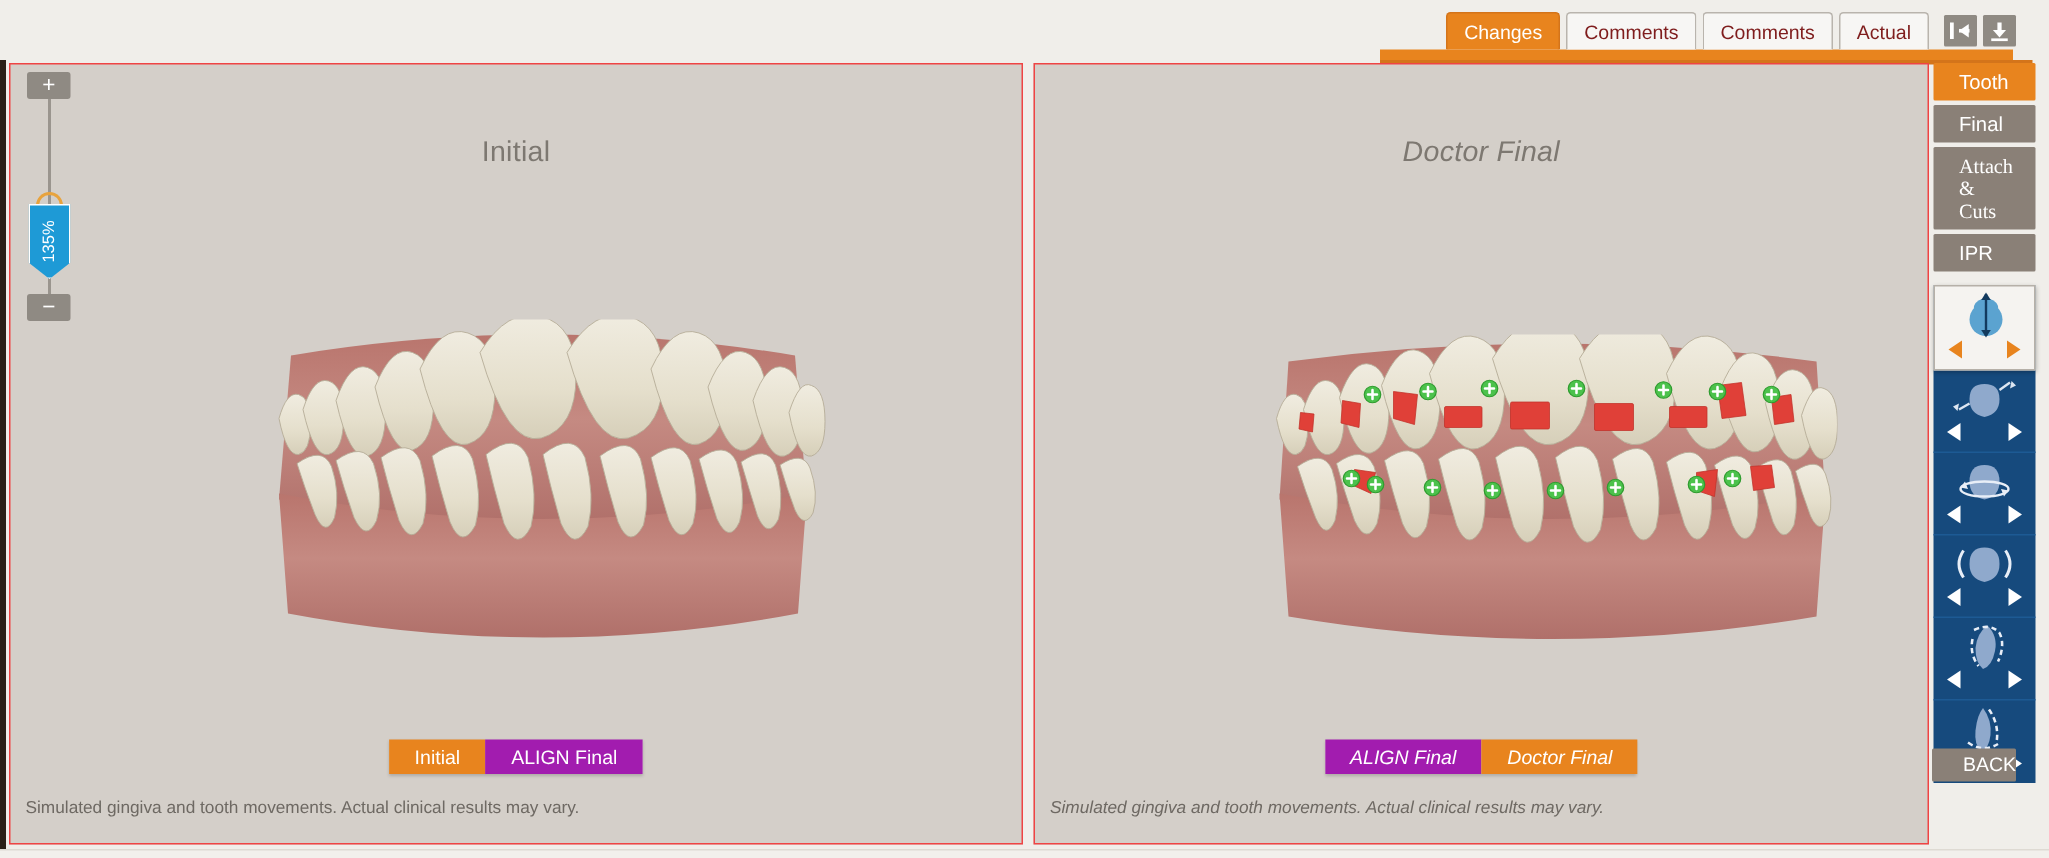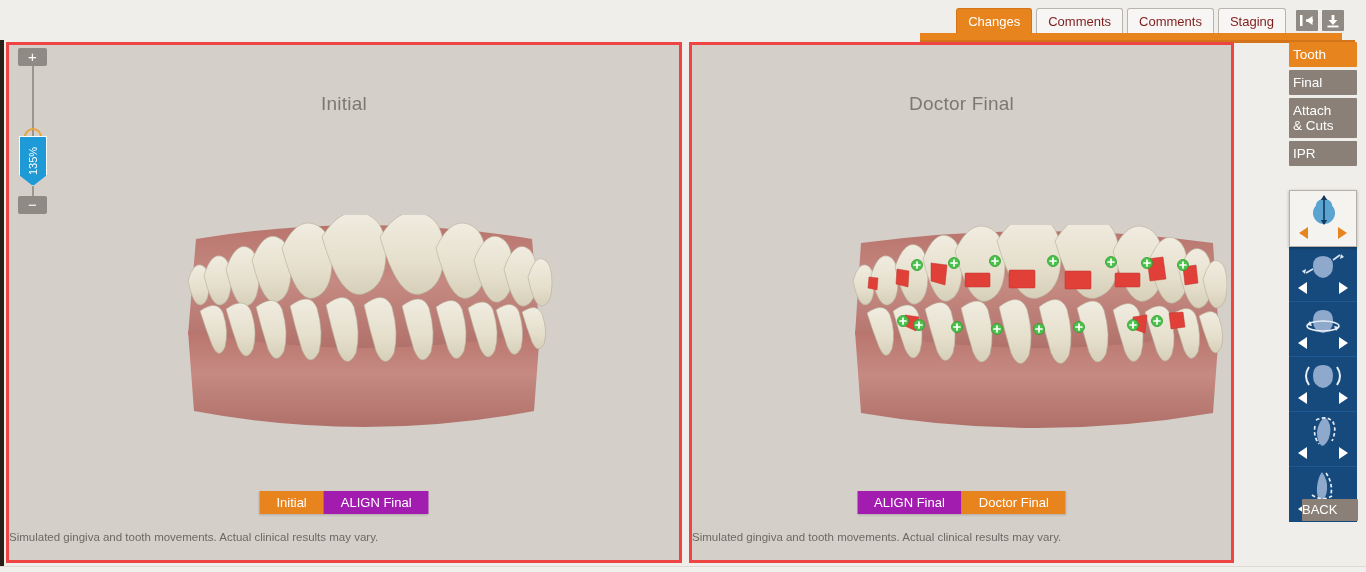--- a/index.html
+++ b/index.html
@@ -31,24 +31,24 @@
   .icon-btns { position:absolute; right:22px; top:10px; display:flex; gap:4px; }
   .icon-btn {
     width:22px; height:21px; background:#8f8a83;
     display:flex; align-items:center; justify-content:center; cursor:pointer;
     border-radius:1px;
   }
 
   
   .panel {
     position:absolute; top:42px; height:521px;
-    background:#d4cfc9; border:3px solid #ef4444;
+    background:#d4cfc9; border:1px solid #ef4444;
   }
   #panel-initial { left:6px; width:676px; }
-  #panel-doctor  { left:689px; width:545px; }
+  #panel-doctor  { left:689px; width:597px;font-style:italic; }
 
   .panel-title {
     position:absolute; top:48px; width:100%; text-align:center;
     font-size:19px; color:#7d7871; letter-spacing:.2px;
   }
 
   
   .model-wrap { position:absolute; left:0; top:0; width:100%; height:100%; }
   .model { position:absolute; }
 
@@ -57,21 +57,21 @@
     position:absolute; bottom:46px; left:50%; transform:translateX(-50%);
     display:flex; box-shadow:0 1px 2px rgba(0,0,0,.18);
   }
   .toggle-btn {
     height:23px; line-height:23px; padding:0 17px;
     font-size:13px; color:#ffffff; background:#a21caf; cursor:pointer; white-space:nowrap;
   }
   .toggle-btn.active { background:#e8841e; }
 
   .disclaimer {
-    position:absolute; bottom:17px; left:0;
+    position:absolute; bottom:17px; left:10px;
     font-size:11.5px; color:#6e6963;
   }
 
   
   .zoomctl { position:absolute; left:18px; top:48px; width:30px; height:175px; }
   .zoom-track { position:absolute; left:14px; top:14px; width:2px; height:150px; background:#9a958e; }
   .zbtn {
     position:absolute; left:0; width:29px; height:18px; background:#8f8a83;
     color:#fff; font-size:15px; line-height:18px; text-align:center; cursor:pointer; border-radius:2px;
   }
@@ -92,21 +92,21 @@
   }
   .zhandle .arc {
     position:absolute; left:5px; top:0px; width:18px; height:9px;
     border:2px solid #e8a33d; border-bottom:none; border-radius:9px 9px 0 0;
   }
 
   
   .sidebar { position:absolute; right:6px; top:42px; width:74px; height:521px; }
   .cat-btn {
     width:68px; margin:0 0 3px 3px; background:#8a8077; color:#fff;
-    font-size:13.5px; padding:5px 4px; cursor:pointer; line-height:15px; border-radius:1px;
+    font-size:13.5px; padding:5px 17px; cursor:pointer; line-height:15px; border-radius:1px;
   }
   .cat-btn.active { background:#e8841e; }
 
   .tool-strip { position:absolute; left:3px; top:148px; width:68px; background:#164a7d; }
   .tool {
     position:relative; width:68px; height:55px;
     border-bottom:1px solid #1d5a94; cursor:pointer;
   }
   .tool.selected {
     background:#f5f3f0; border:1px solid #b6b0a8; height:57px;
@@ -116,41 +116,41 @@
   .arrow-l, .arrow-r {
     position:absolute; bottom:7px; width:0; height:0;
     border-top:6px solid transparent; border-bottom:6px solid transparent;
   }
   .arrow-l { left:9px; border-right:9px solid #ffffff; }
   .arrow-r { right:9px; border-left:9px solid #ffffff; }
   .tool.selected .arrow-l { border-right-color:#e8841e; }
   .tool.selected .arrow-r { border-left-color:#e8841e; }
 
   .back-btn {
-    position:absolute; left:16px; bottom:42px; width:56px; height:22px;
+    position:absolute; left:2px; bottom:42px; width:56px; height:22px;
     background:#8a8077; color:#fff; font-size:13px; line-height:22px;
-    text-align:left; cursor:pointer; border-radius:1px;
+    text-align:right; cursor:pointer; border-radius:1px;
   }
 </style>
 </head>
 <body>
 
 <div id="app">
 
   <div class="edge-left"></div>
 
   <div class="topbar">
     <div class="tabbar-underline"></div>
     <div class="tabbar-underline2"></div>
 
     <div class="tabstrip" style="right:80px;">
       <div class="tab active">Changes</div>
       <div class="tab">Comments</div>
       <div class="tab">Comments</div>
-      <div class="tab">Staging</div>
+      <div class="tab">Actual</div>
     </div>
 
     <div class="icon-btns">
       <div class="icon-btn">
         <svg width="14" height="13" viewBox="0 0 14 13">
           <rect x="0" y="1" width="2.5" height="11" fill="#fff"></rect>
           <path d="M12.5 2 L12.5 11 L6 6.5 Z" fill="#fff"></path>
           <rect x="6" y="5.3" width="7" height="2.4" fill="#fff"></rect>
         </svg>
       </div>
@@ -344,21 +344,21 @@
       <div class="flag">
         <span>135%</span>
       </div>
     </div>
   </div>
 
   <div class="sidebar">
 
     <div class="cat-btn active">Tooth</div>
     <div class="cat-btn">Final</div>
-    <div class="cat-btn" style="white-space:pre-line;">Attach
+    <div class="cat-btn" style="white-space:pre-line;font-family:Liberation Serif, serif;">Attach
 &amp; Cuts</div>
     <div class="cat-btn">IPR</div>
 
     <div class="tool-strip">
 
       <div class="tool selected">
         <div class="glyph">
           <svg width="44" height="32" viewBox="0 0 44 32">
             <ellipse cx="22" cy="19" rx="11" ry="11" fill="#5ba3d0"></ellipse>
             <path d="M22 18 Q13 16 14 10 Q16 5 22 5 Q28 5 30 10 Q31 16 22 18 Z" fill="#5ba3d0"></path>

